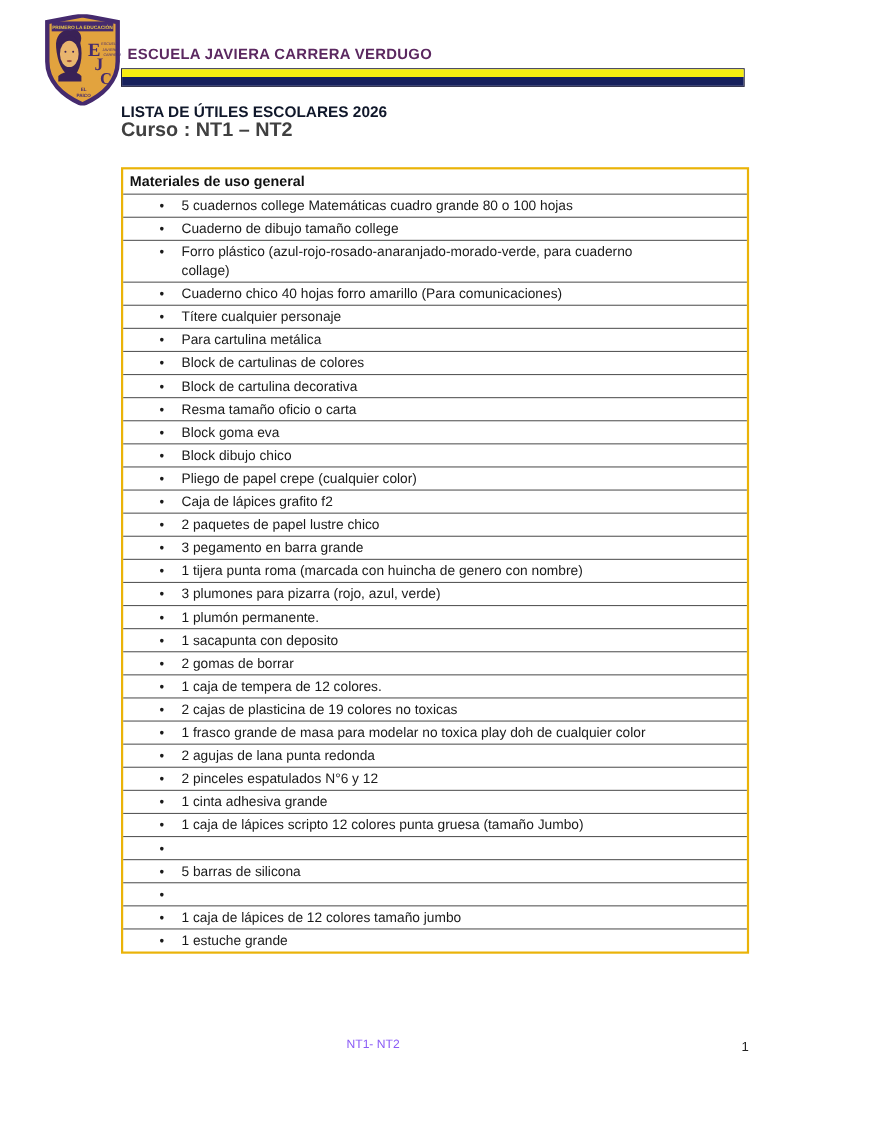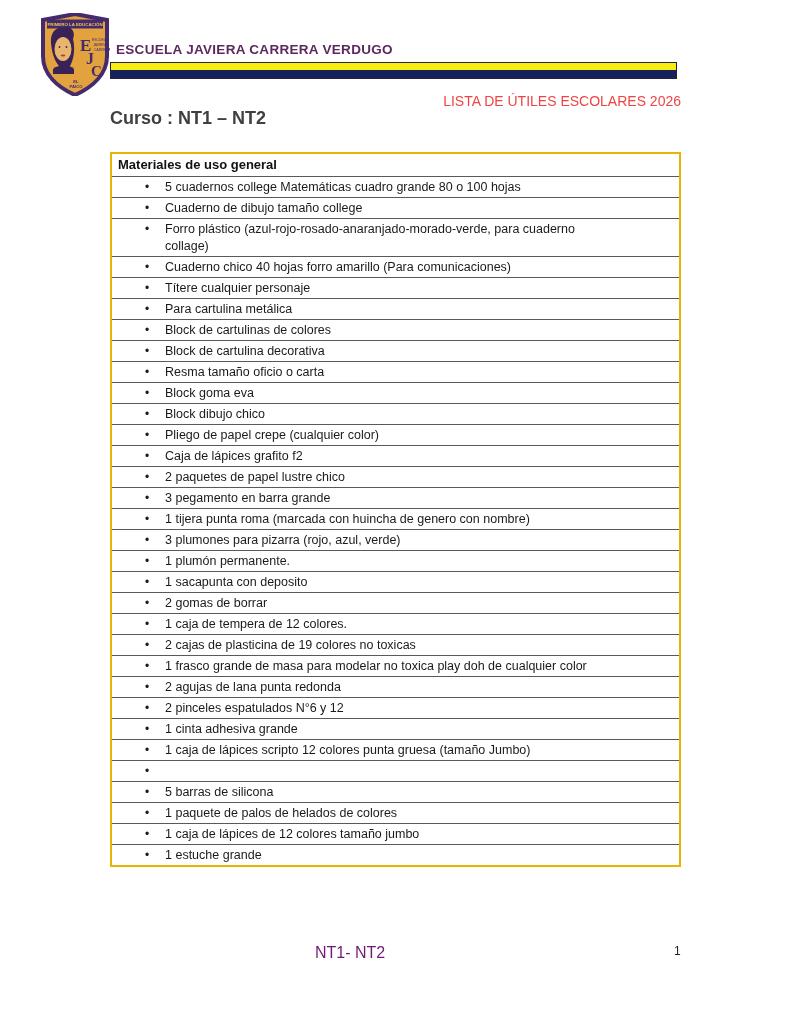--- a/index.html
+++ b/index.html
@@ -14,39 +14,39 @@
     white-space:nowrap;
   }
   .header-bar {
     position:absolute; left:110px; top:62px; width:567px; height:17px;
     border:1px solid #23233d; display:flex; flex-direction:column; box-sizing:border-box;
   }
   .bar-yellow { flex:7; background:#f7ee10; }
   .bar-navy  { flex:9; background:#17215c; }
   .doc-title {
     position:absolute; left:110px; top:93px; width:571px; margin:0;
-    text-align:right; font-size:14px; font-weight:normal; color:#ef4444;
+    text-align:left; font-size:14px; font-weight:bold; color:#0f172a;
   }
   .course-line {
     position:absolute; left:110px; top:108px;
     font-size:18px; font-weight:bold; color:#404040;
   }
   .supplies-table {
     position:absolute; left:110px; top:152px; width:571px;
     border:2px solid #eab308; box-sizing:border-box;
   }
   .thead { font-weight:bold; font-size:13px; padding:3px 6px 4px 6px; color:#111; }
   .item-row {
     display:flex; border-top:1px solid #595959;
     padding:1.5px 0; font-size:12.5px; line-height:17px;
   }
   .bullet { flex:0 0 20px; margin-left:33px; font-size:12px; }
   .txt { padding-right:8px; }
   #rows .item-row:nth-child(3) .txt { max-width:452px; }
-  .footer-course { position:absolute; left:315px; top:944px; font-size:16px; color:#701a75;text-align:center; }
+  .footer-course { position:absolute; left:315px; top:944px; font-size:11px; color:#8b5cf6;text-align:center; }
   .footer-page   { position:absolute; left:674px; top:944px; font-size:12px; color:#222; }
 </style>
 </head>
 <body>
 
 <div class="page">
 
   <div class="logo">
     <svg viewBox="0 0 70 83" width="70" height="83">
       <path d="M35 1 L67 7 L67 43 C67 61 53 74 35 82 C17 74 3 61 3 43 L3 7 Z" fill="#e2a33e" stroke="#452a6e" stroke-width="4"></path>
@@ -196,21 +196,20 @@
         </div>
         <div class="item-row">
           <span class="bullet">•</span>
         </div>
         <div class="item-row">
           <span class="bullet">•</span>
           <span class="txt">5 barras de silicona</span>
         </div>
         <div class="item-row">
           <span class="bullet">•</span>
-          <span class="txt">1 paquete de palos de helados de colores</span>
         </div>
         <div class="item-row">
           <span class="bullet">•</span>
           <span class="txt">1 caja de lápices de 12 colores tamaño jumbo</span>
         </div>
         <div class="item-row">
           <span class="bullet">•</span>
           <span class="txt">1 estuche grande</span>
         </div>
       </div>

